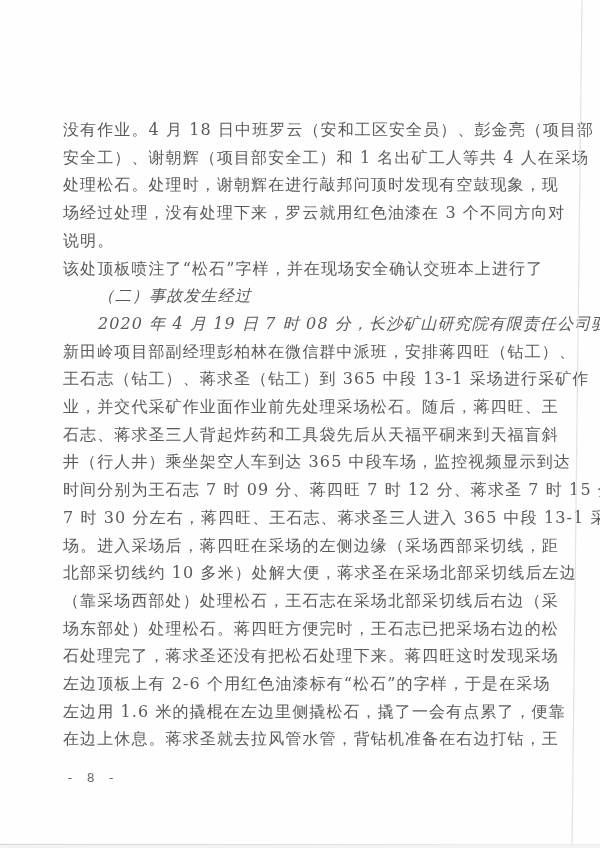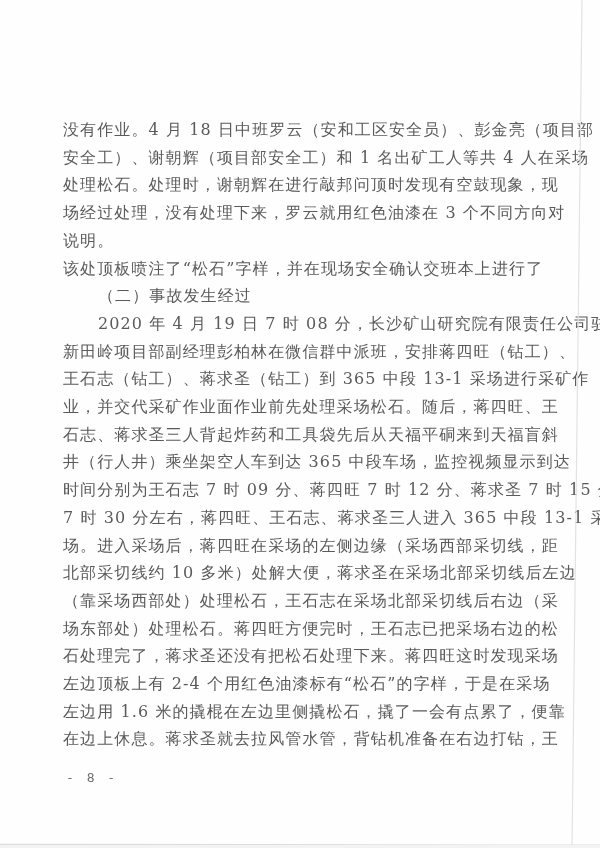--- a/index.html
+++ b/index.html
@@ -32,20 +32,21 @@
   .line {
     font-size: 16px;
     line-height: 27.7px;
     letter-spacing: 1.1px;
     white-space: nowrap;
     font-weight: 400;
     -webkit-font-smoothing: antialiased;
   }
   .line.indent {
     padding-left: 35px;
+    font-style: italic;
   }
   .page-number {
     position: absolute;
     left: 66px;
     top: 770px;
     font-size: 13px;
     letter-spacing: 2.5px;
     color: #6f6f6f;
     font-family: "DejaVu Sans Mono", "Liberation Mono", monospace;
   }
@@ -84,21 +85,21 @@
         <div class="line">业，并交代采矿作业面作业前先处理采场松石。随后，蒋四旺、王</div>
         <div class="line">石志、蒋求圣三人背起炸药和工具袋先后从天福平硐来到天福盲斜</div>
         <div class="line">井（行人井）乘坐架空人车到达 365 中段车场，监控视频显示到达</div>
         <div class="line">时间分别为王石志 7 时 09 分、蒋四旺 7 时 12 分、蒋求圣 7 时 15 分。</div>
         <div class="line">7 时 30 分左右，蒋四旺、王石志、蒋求圣三人进入 365 中段 13-1 采</div>
         <div class="line">场。进入采场后，蒋四旺在采场的左侧边缘（采场西部采切线，距</div>
         <div class="line">北部采切线约 10 多米）处解大便，蒋求圣在采场北部采切线后左边</div>
         <div class="line">（靠采场西部处）处理松石，王石志在采场北部采切线后右边（采</div>
         <div class="line">场东部处）处理松石。蒋四旺方便完时，王石志已把采场右边的松</div>
         <div class="line">石处理完了，蒋求圣还没有把松石处理下来。蒋四旺这时发现采场</div>
-        <div class="line">左边顶板上有 2-4 个用红色油漆标有“松石”的字样，于是在采场</div>
+        <div class="line">左边顶板上有 2-6 个用红色油漆标有“松石”的字样，于是在采场</div>
         <div class="line">左边用 1.6 米的撬棍在左边里侧撬松石，撬了一会有点累了，便靠</div>
         <div class="line">在边上休息。蒋求圣就去拉风管水管，背钻机准备在右边打钻，王</div>
       </div>
 
     <div class="page-number">- 8 -</div>
 
     <svg class="scan-edges" width="600" height="848" viewBox="0 0 600 848">
       <line id="right-edge" x1="582" y1="0" x2="572" y2="848" stroke="#e2e2e2" stroke-width="1.2"></line>
       <line id="bottom-edge" x1="0" y1="844.5" x2="600" y2="845.2" stroke="#dcdcdc" stroke-width="1.4"></line>
     </svg>

